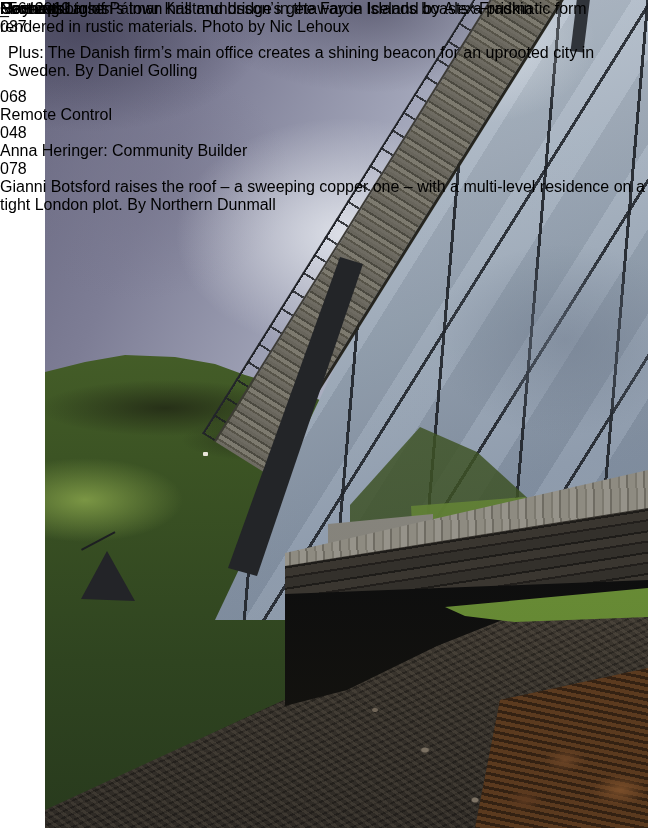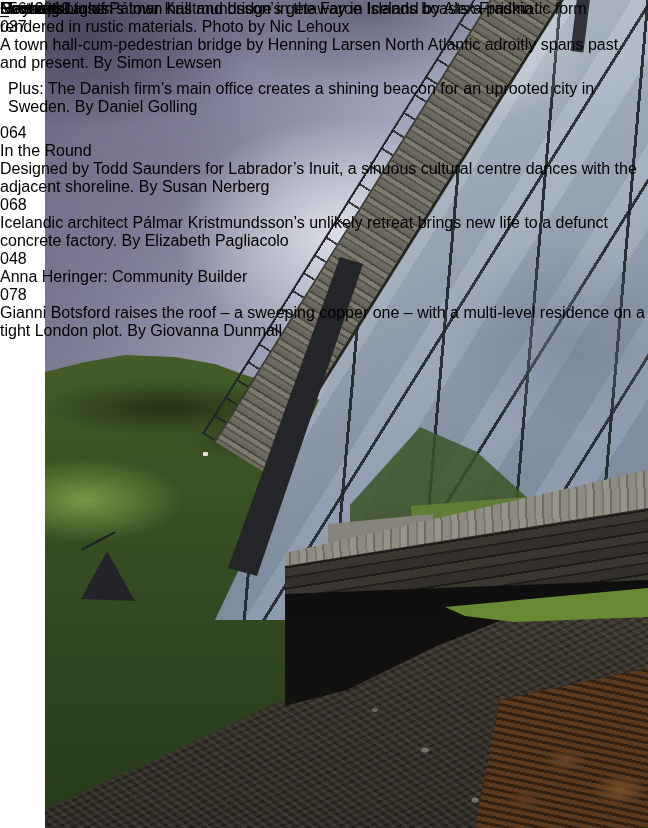--- a/index.html
+++ b/index.html
@@ -226,61 +226,47 @@
 <div class="abs issue-title">Northern Lights</div>
 
 <div class="abs panel">
   <div class="panel-heading">Features</div>
   <div class="panel-rule"></div>
   <div class="feat-list">
 
     <div class="feat-item">
       <span class="feat-num">037</span>
       <div class="feat-text">
-        <p class="feat-body" style="margin:0"><span>A town hall-cum-pedestrian bridge by
-Henning Larsen North Atlantic adroitly
-spans past and present. </span><span class="byline">By Simon Lewsen</span></p>
         <p class="feat-body feat-sub" style="margin:8px"><span class="lead">Plus: </span><span>The Danish firm’s main office creates
 a shining beacon for an uprooted city in
 Sweden. </span><span class="byline">By Daniel Golling</span></p>
       </div>
     </div>
 
-    <div class="feat-item">
-      <span class="feat-num">064</span>
-      <div class="feat-text">
-        <div class="feat-title">In the Round</div>
-        <p class="feat-body" style="margin:0"><span>Designed by Todd Saunders for Labrador’s
-Inuit, a sinuous cultural centre dances with
-the adjacent shoreline. </span><span class="byline">By Susan Nerberg</span></p>
-      </div>
-    </div>
 
     <div class="feat-item">
       <span class="feat-num">068</span>
       <div class="feat-text">
-        <p class="feat-body" style="margin:0"><span>Icelandic architect Pálmar Kristmundsson’s
-unlikely retreat brings new life to a defunct
-concrete factory. </span><span class="byline">By Elizabeth Pagliacolo</span></p>
+        <div class="feat-title">Remote Control</div>
       </div>
     </div>
 
     <div class="feat-item">
       <span class="feat-num">048</span>
       <div class="feat-text">
         <div class="feat-title">Anna Heringer: Community Builder</div>
       </div>
     </div>
 
     <div class="feat-item">
       <span class="feat-num">078</span>
       <div class="feat-text">
         <p class="feat-body" style="margin:0"><span>Gianni Botsford raises the roof – a sweeping
 copper one – with a multi-level residence on
-a tight London plot. </span><span class="byline">By Giovanna Dunmall</span></p>
+a tight London plot. </span><span class="byline">By Northern Dunmall</span></p>
       </div>
     </div>
 
   </div>
 </div>
 
 <div class="abs caption-rule"></div>
 <div class="abs caption">Henning Larsen’s town
 hall and bridge in the
 Faroe Islands boasts

